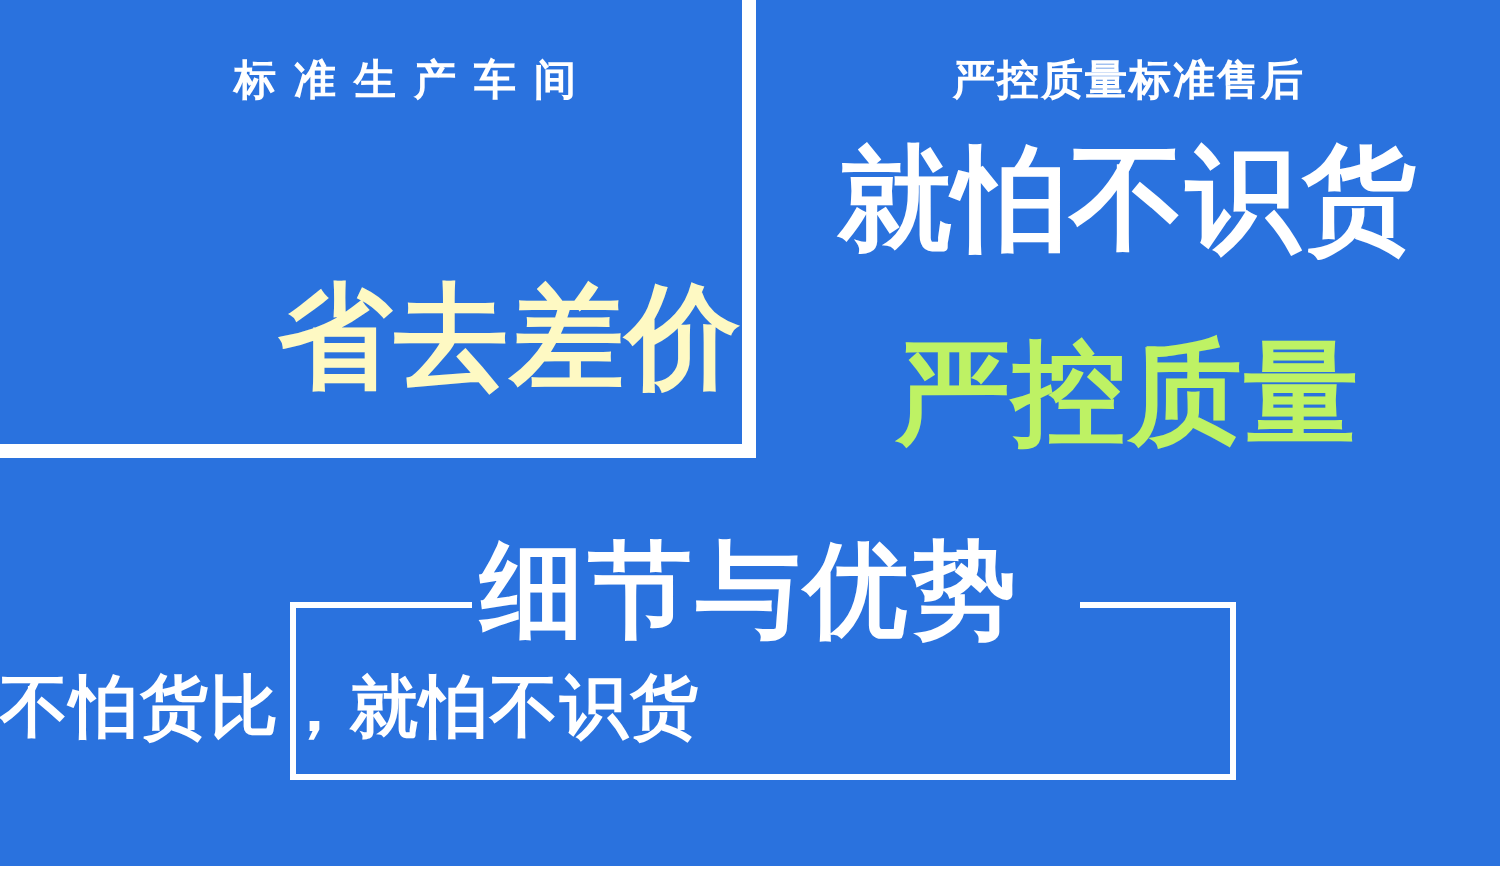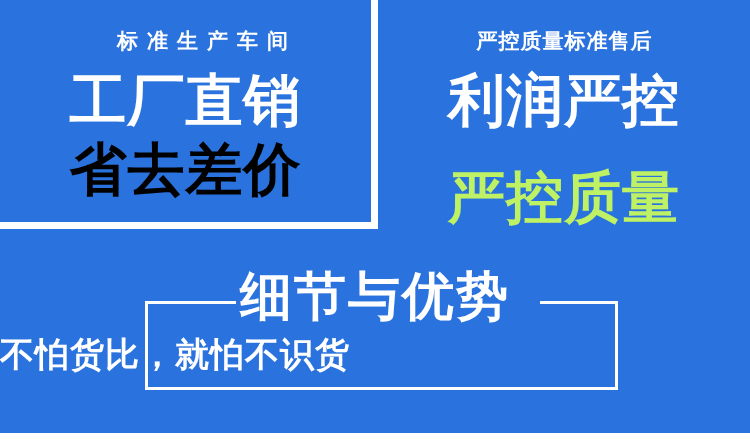--- a/index.html
+++ b/index.html
@@ -108,27 +108,26 @@
     white-space: nowrap;
   }
 </style>
 </head>
 <body>
 
 <div id="stage" style="background: rgb(255, 255, 255);">
 
   <div class="panel" id="panel-left" style="background: rgb(42, 114, 222);">
     <div class="kicker" id="kicker-left" style="color: rgb(255, 255, 255); padding-left: 34px;">标准生产车间</div>
-    <div class="headline row1" style="color: rgb(255, 255, 255);">工厂直销</div>
-    <div class="headline row2" style="color: #000000;">省去差价</div>
+    <div class="headline row2" style="color: #fef9c3; text-align: right;">省去差价</div>
   </div>
 
   <div class="panel" id="panel-right" style="background: rgb(42, 114, 222);">
     <div class="kicker" id="kicker-right" style="color: rgb(255, 255, 255);">严控质量标准售后</div>
-    <div class="headline row1" style="color: rgb(255, 255, 255);">利润严控</div>
+    <div class="headline row1" style="color: rgb(255, 255, 255);">就怕不识货</div>
     <div class="headline row2" style="color: #bef264; margin-top: 28px;">严控质量</div>
   </div>
 
   <div class="panel" id="panel-bottom" style="background: rgb(42, 114, 222);"></div>
 
   <div id="frame" style="border-color: rgb(255, 255, 255);"></div>
   <div id="frame-gap" style="background: rgb(42, 114, 222);"></div>
 
   <div id="bottom-title" style="color: rgb(255, 255, 255);">细节与优势</div>
   <div id="bottom-sub" style="color: rgb(255, 255, 255);">不怕货比，就怕不识货</div>

